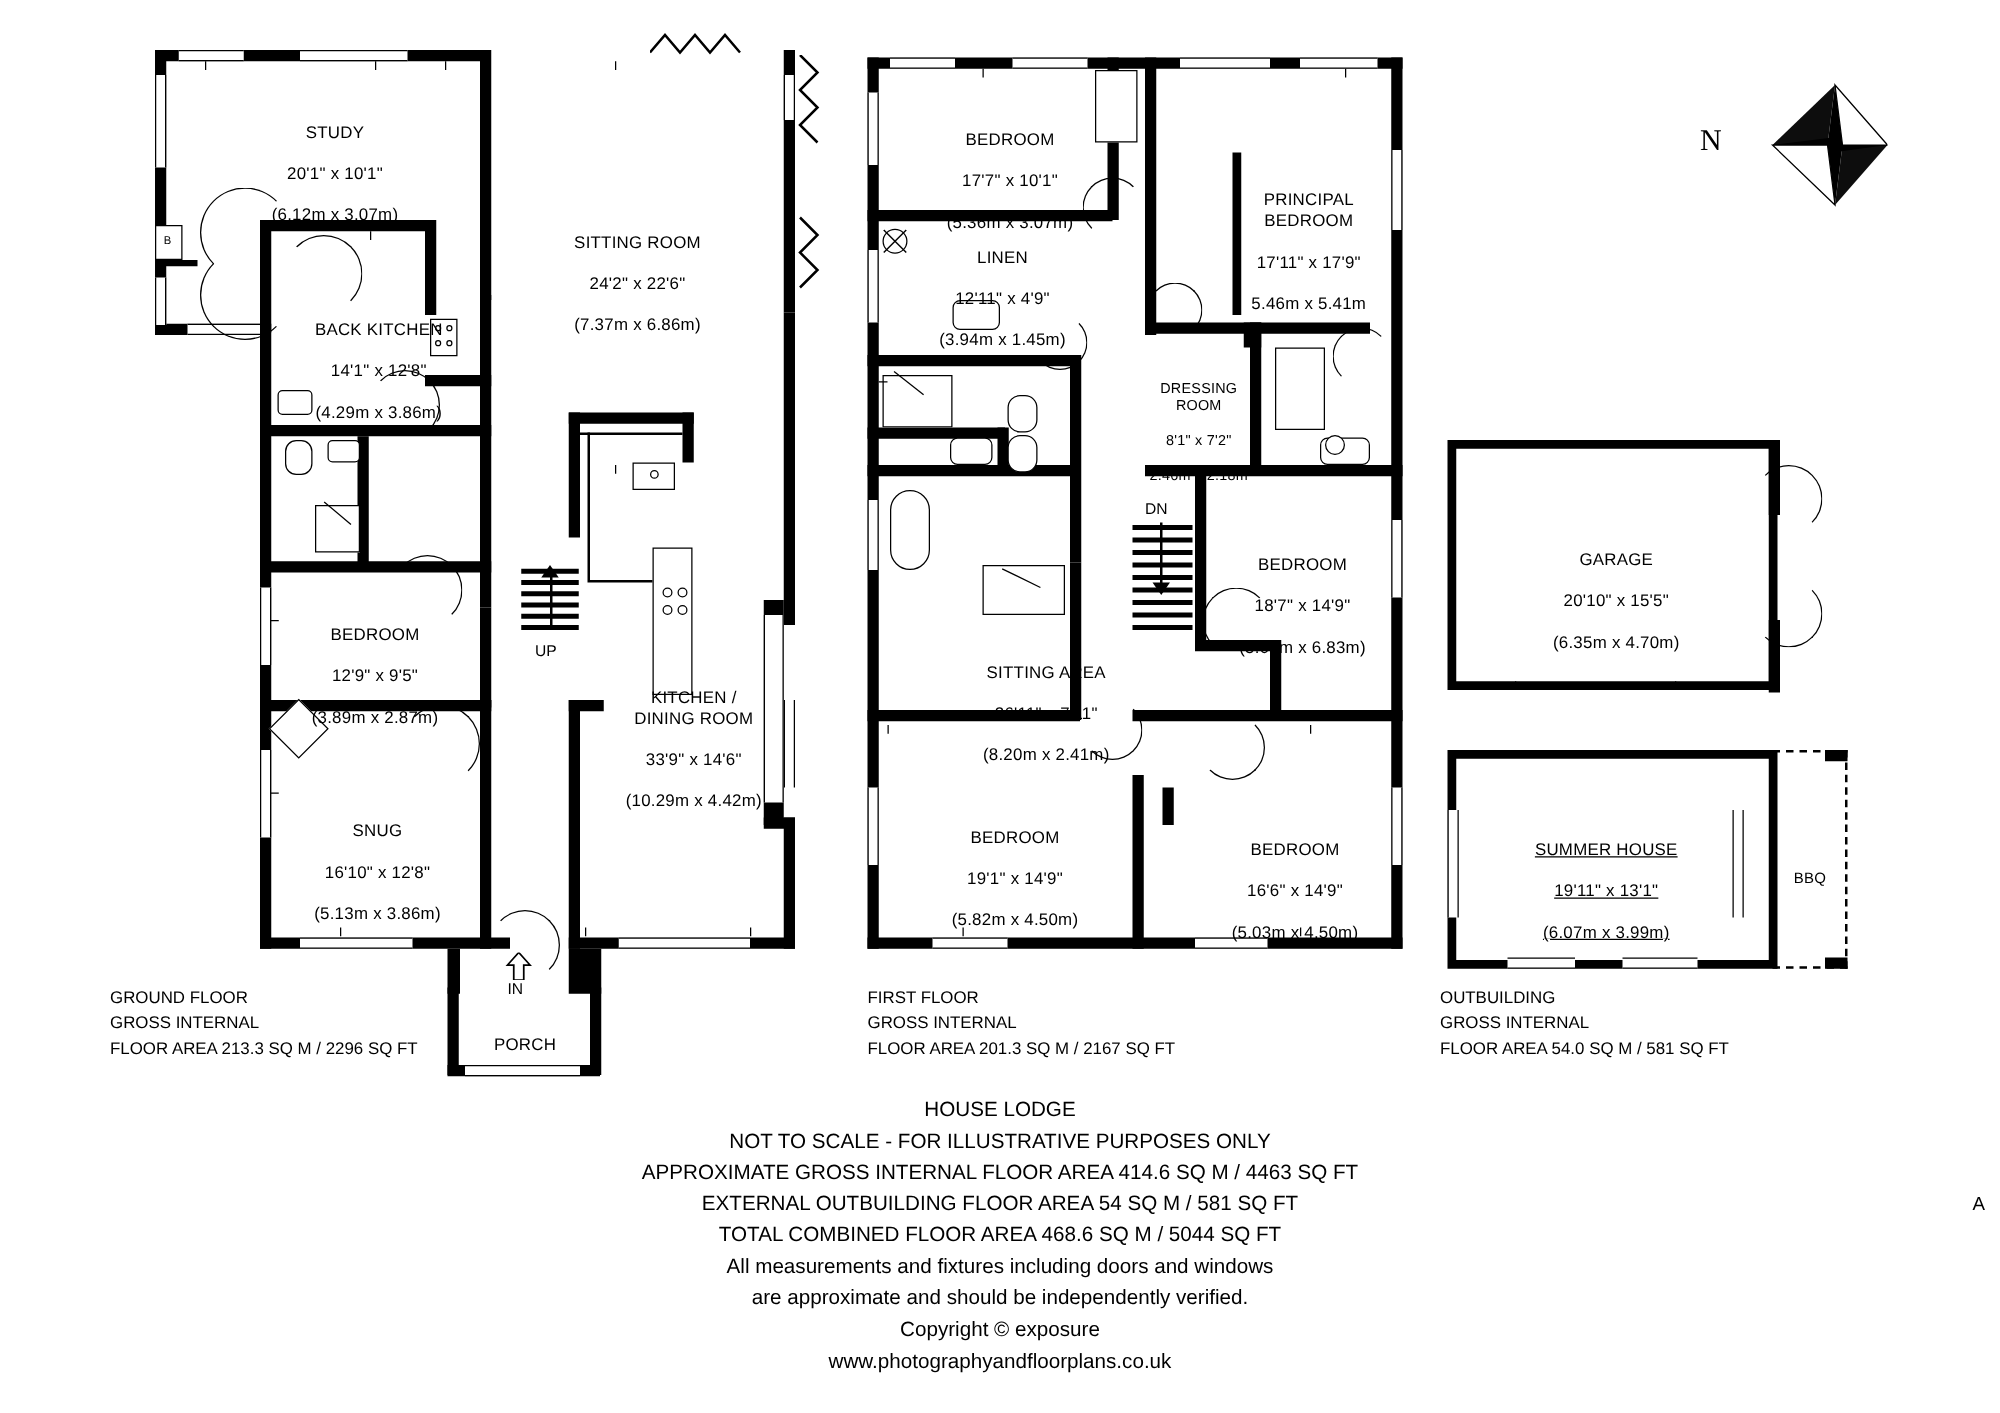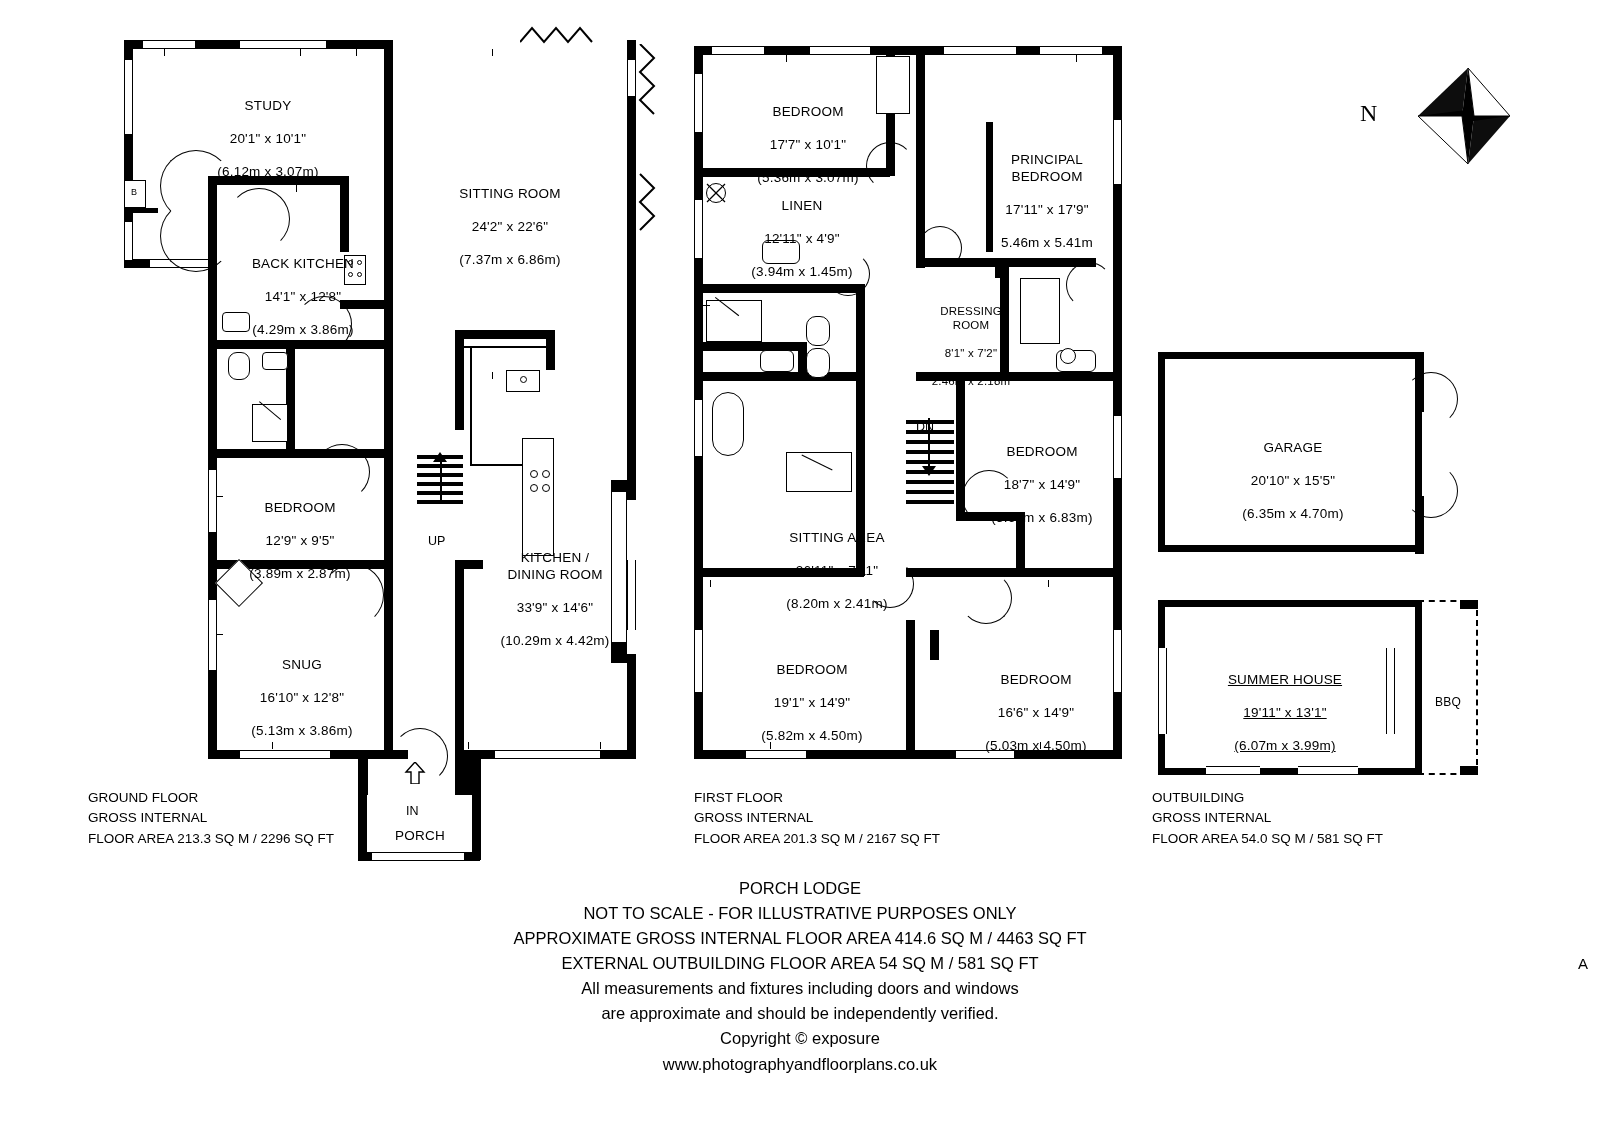--- a/index.html
+++ b/index.html
@@ -24,21 +24,21 @@
   .dash{position:absolute;border:2px dashed #000;box-sizing:border-box;}
 
   
   #footer{position:absolute;left:0;top:876px;width:1600px;text-align:center;font-size:16.5px;line-height:1.52;}
   #footer .t1{font-size:16.5px;}
   .corner{position:absolute;right:12px;top:955px;font-size:15px;}
 
   
   #compass{position:absolute;left:1360px;top:60px;width:150px;height:110px;}
 
-  .arrowlbl{position:absolute;font-size:12.5px;margin-top:20px;}
+  .arrowlbl{position:absolute;font-size:12.5px;}
   .tick{position:absolute;background:#000;width:1.2px;height:7px;}
 </style>
 </head>
 <body>
 
 <div id="stage">
 
   <div>
 
     <div class="w" style="left:124px;top:40px;width:268px;height:9px;"></div>
@@ -308,21 +308,21 @@
       <div class="nm">PRINCIPAL
 BEDROOM</div>
       <div>17'11" x 17'9"</div>
       <div>5.46m x 5.41m</div>
     </div>
     <div class="lbl rm" style="left:712px;top:182px;width:180px;">
       <div class="nm">LINEN</div>
       <div>12'11" x 4'9"</div>
       <div>(3.94m x 1.45m)</div>
     </div>
-    <div class="lbl rm" style="left:916px;top:290px;width:86px;font-size:11.5px;margin-left:12px;">
+    <div class="lbl rm" style="left:916px;top:290px;width:86px;font-size:11.5px;">
       <div class="nm">DRESSING
 ROOM</div>
       <div>8'1" x 7'2"</div>
       <div>2.46m x 2.18m</div>
     </div>
     <div class="lbl rm" style="left:958px;top:428px;width:168px;">
       <div class="nm">BEDROOM</div>
       <div>18'7" x 14'9"</div>
       <div>(5.66m x 6.83m)</div>
     </div>
@@ -391,24 +391,25 @@
       <polygon points="58,56 106,50 150,56 106,62" fill="#000"></polygon>
       <polygon points="108,8 102,56 58,56" fill="#000" opacity="0.95"></polygon>
       <polygon points="108,104 114,56 150,56" fill="#000" opacity="0.95"></polygon>
       <polygon points="108,8 114,56 150,56" fill="#fff" stroke="#000" stroke-width="1"></polygon>
       <polygon points="108,104 102,56 58,56" fill="#fff" stroke="#000" stroke-width="1"></polygon>
     </svg>
     <div style="position:absolute;left:0;top:40px;font-size:24px;font-family:'Liberation Serif',serif;">N</div>
   </div>
 
   <div id="footer">
-    <div class="t1">PORCH LODGE</div>
+    <div class="t1">HOUSE LODGE</div>
     <div class="t1">NOT TO SCALE - FOR ILLUSTRATIVE PURPOSES ONLY</div>
     <div class="t1">APPROXIMATE GROSS INTERNAL FLOOR AREA 414.6 SQ M / 4463 SQ FT</div>
     <div class="t1">EXTERNAL OUTBUILDING FLOOR AREA 54 SQ M / 581 SQ FT</div>
+    <div class="t1">TOTAL COMBINED FLOOR AREA 468.6 SQ M / 5044 SQ FT</div>
     <div class="t1">All measurements and fixtures including doors and windows</div>
     <div class="t1">are approximate and should be independently verified.</div>
     <div class="t1">Copyright ©  exposure</div>
     <div class="t1">www.photographyandfloorplans.co.uk</div>
   </div>
 
   <div class="corner">A</div>
 
 </div>
 

